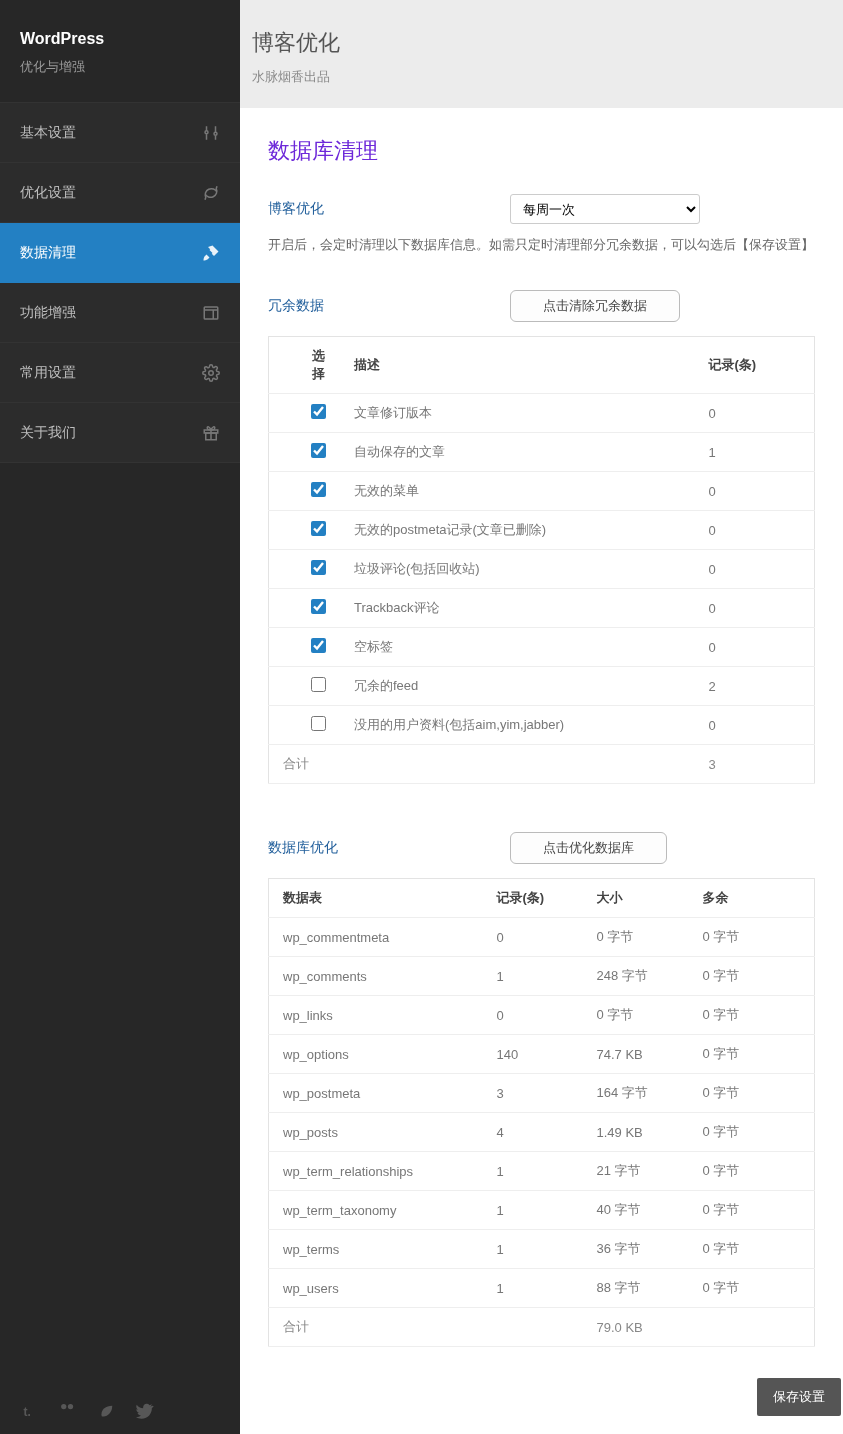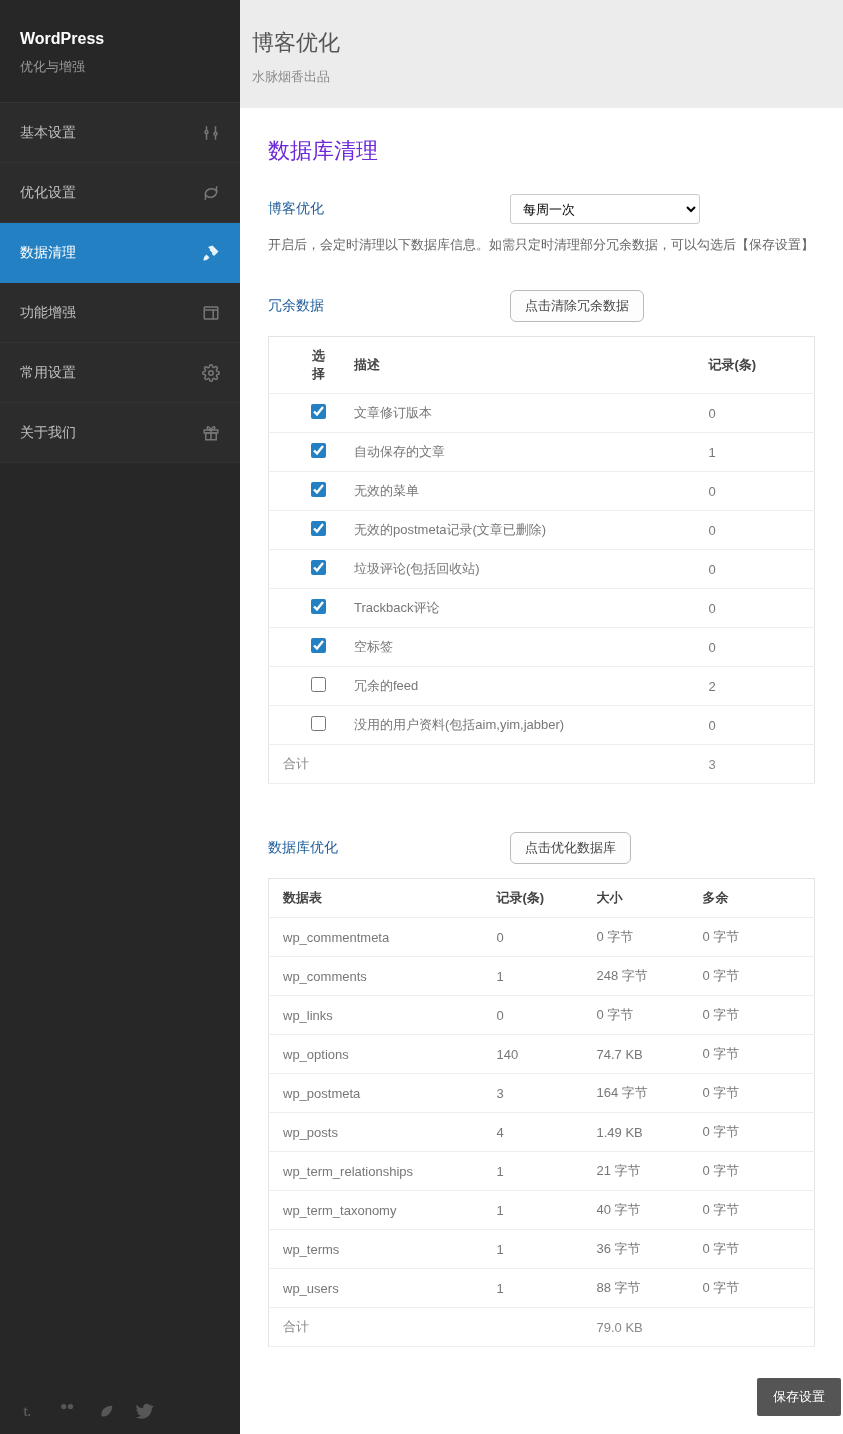--- a/index.html
+++ b/index.html
@@ -29,21 +29,21 @@
 .content { background: #fff; margin: 0; padding: 28px 28px 40px; flex: 1; }
 h3.section-title { font-size: 22px; font-weight: 400; color: #6d28d9; margin-bottom: 28px; }
 
 .row { display: flex; align-items: center; margin-bottom: 12px; }
 .row .label { width: 242px; color: #1f5d9a; font-size: 14px; }
 .row select { width: 190px; height: 30px; border: 1px solid #ccc; border-radius: 3px; padding: 0 8px; font-size: 13px; background: #fff; }
 .helper { font-size: 13px; color: #666; margin-bottom: 36px; }
 
 .row-btn { display: flex; align-items: center; margin-bottom: 14px; }
 .row-btn .label { width: 242px; color: #1f5d9a; font-size: 14px; }
-.btn { background: #fdfdfd; border: 1px solid #bbb; border-radius: 6px; padding: 6px 14px; font-size: 13px; color: #444; cursor: pointer; }
+.btn { background: #fdfdfd; border: 1px solid #bbb; border-radius: 6px; padding: 6px 32px; font-size: 13px; color: #444; cursor: pointer; }
 
 table { width: 100%; border: 1px solid #e3e3e3; border-collapse: collapse; }
 table th, table td { text-align: left; padding: 10px 14px; font-size: 13px; border-bottom: 1px solid #eee; }
 table th { color: #444; font-weight: 600; background: #fff; }
 table td { color: #777; }
 .col-select { width: 70px; text-align: center; padding-left: 42px; }
 .col-records { width: 120px; text-align: left; }
 table input[type=checkbox] { width: 15px; height: 15px; accent-color: #2380c3; }
 .total-row td { color: #888; }
 

